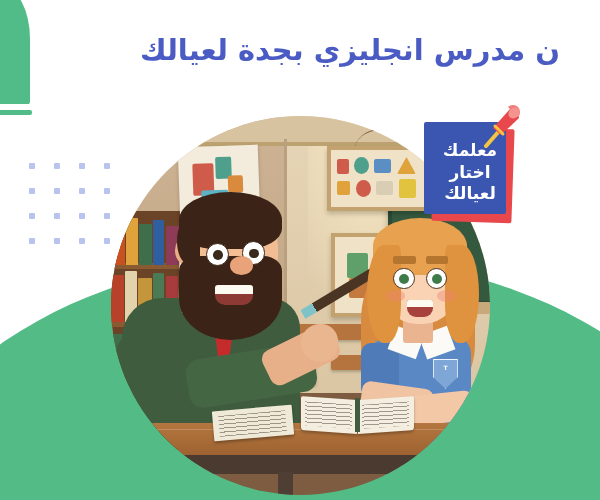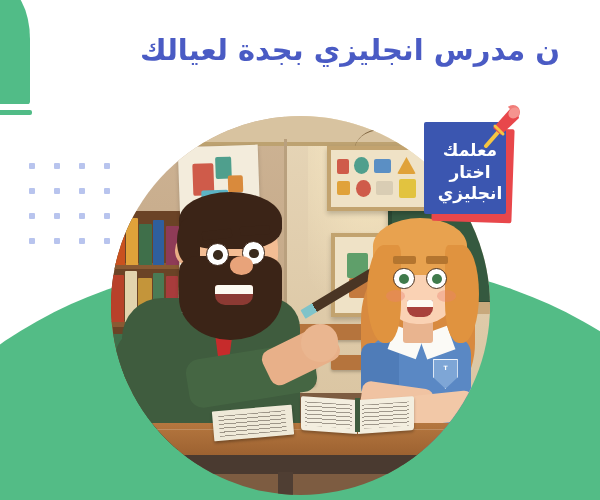--- a/index.html
+++ b/index.html
@@ -416,21 +416,21 @@
 
     </div>
   </div>
 
   <div class="badge-wrap">
     <div class="badge-red"></div>
     <div class="badge-blue"></div>
     <div class="badge-text">
       <span>معلمك</span>
       <span>اختار</span>
-      <span>انجليزي</span>
+      <span>لعيالك</span>
     </div>
     <svg class="pin" viewBox="0 0 44 48">
       <path d="M20 30 L6 46" stroke="#f5c542" stroke-width="4" stroke-linecap="round" fill="none"></path>
       <path d="M13 28 L30 9 a10 10 0 0 1 9 9 L21 35 z" fill="#e8474b"></path>
       <path d="M28 7 a7 7 0 0 1 10 10 z" fill="#f07c78"></path>
       <path d="M15 26 L23 34" stroke="#f5c542" stroke-width="3" stroke-linecap="round" fill="none"></path>
       <ellipse cx="34" cy="13" rx="6" ry="5" fill="#f5948f" transform="rotate(-42 34 13)"></ellipse>
     </svg>
   </div>
 

